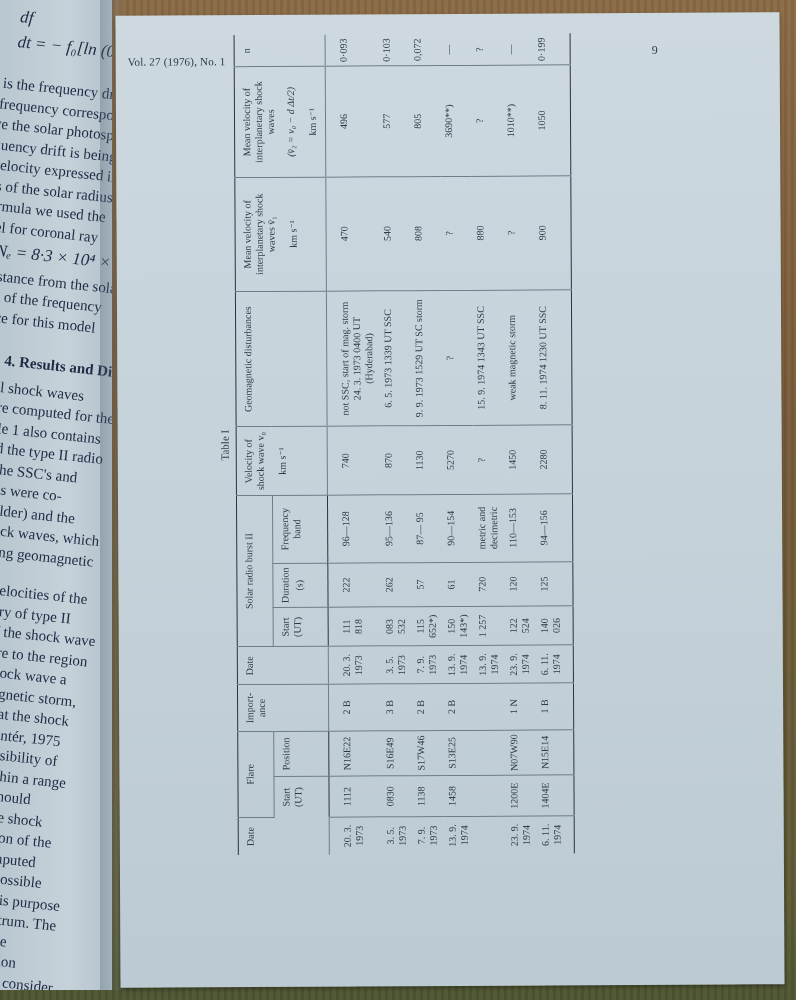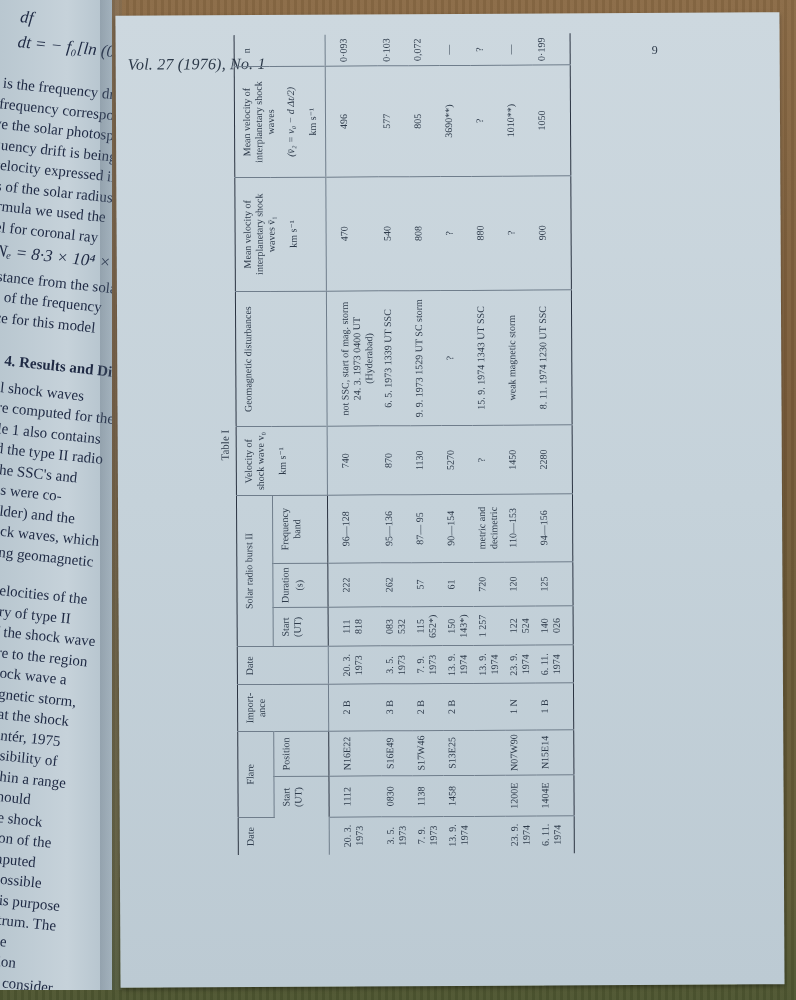--- a/index.html
+++ b/index.html
@@ -37,21 +37,21 @@
   }
   
   .right-page {
     position:absolute; left:118px; top:14px; width:664px; height:972px;
     background:linear-gradient(180deg,#cdd8df 0%,#c5d2da 50%,#bccad3 100%);
     transform:rotate(-0.3deg);
     box-shadow:0 2px 4px rgba(0,0,0,0.35);
   }
   .running-head {
     position:absolute; left:12px; top:40px;
-    font-size:16px; color:#2d3a4a; letter-spacing:0.2px;font-style:italic;
+    font-size:11px; color:#2d3a4a; letter-spacing:0.2px;
   }
   .page-number {
     position:absolute; left:536px; top:30px;
     font-size:12px; color:#2d3a4a;
   }
   
   .table-holder {
     position:absolute;
     left:96px; top:840px;           
     width:820px; height:465px;

